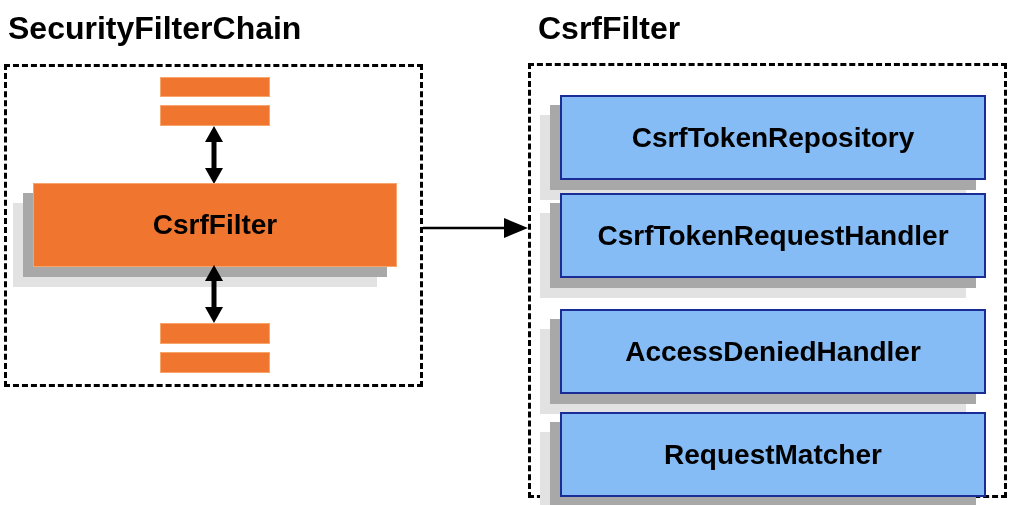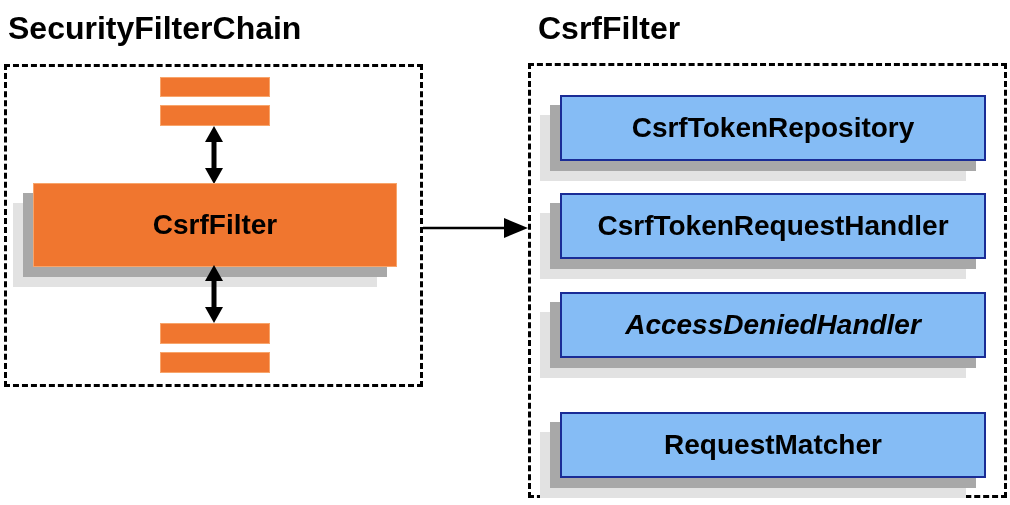--- a/index.html
+++ b/index.html
@@ -65,35 +65,35 @@
     justify-content: center;
     font-size: 28px;
     font-weight: bold;
     color: #000000;
   }
 
   .component-box {
     position: absolute;
     left: 560px;
     width: 426px;
-    height: 66px;
+    height: 85px;
     background: #85BCF5;
     border: 2px solid #1A2C96;
     box-sizing: border-box;
     box-shadow: -10px 10px 0 #A8A8A8, -20px 20px 0 #E2E2E2;
     display: flex;
     align-items: center;
     justify-content: center;
     font-size: 28px;
     font-weight: bold;
     color: #000000;
   }
   .comp-1 { top: 95px; }
   .comp-2 { top: 193px; }
-  .comp-3 { top: 292px; font-style: italic; }
+  .comp-3 { top: 309px; }
   .comp-4 { top: 412px; }
 
   .arrow { position: absolute; }
   .arrow-v1 { left: 202px; top: 126px; }
   .arrow-v2 { left: 202px; top: 265px; }
   .arrow-h  { left: 423px; top: 214px; }
 </style>
 </head>
 <body>
 

